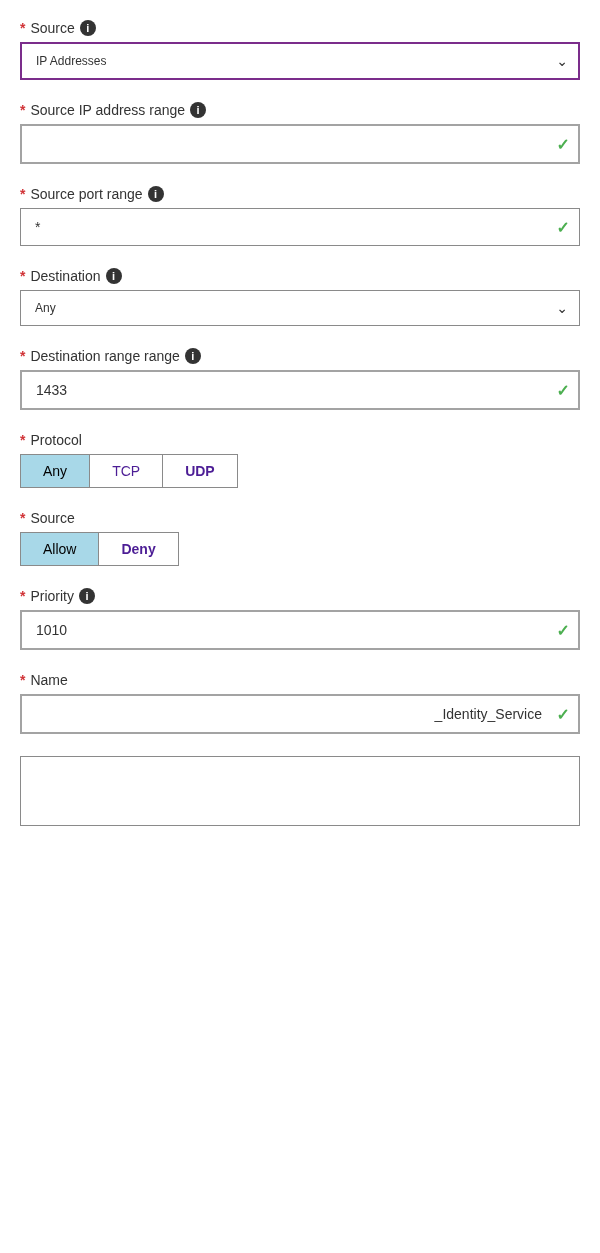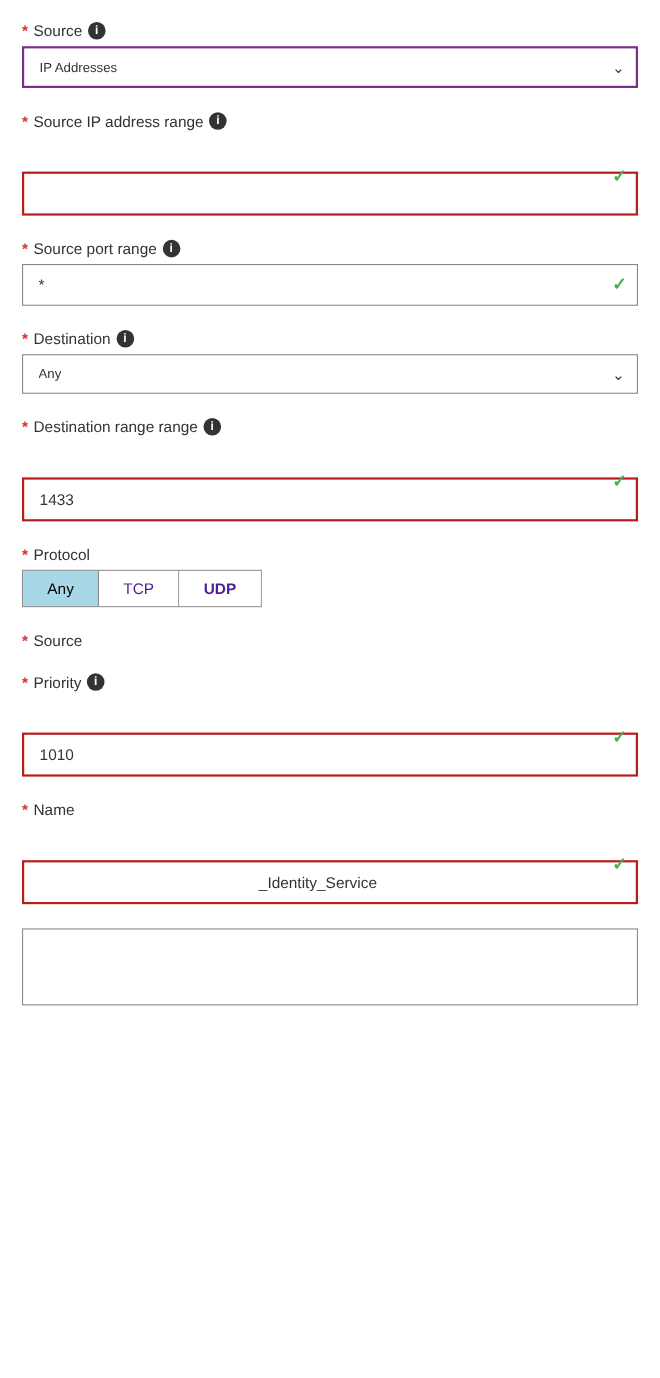--- a/index.html
+++ b/index.html
@@ -85,22 +85,21 @@
       width: 100%;
       border: 1px solid #8a8a8a;
       padding: 10px 36px 10px 14px;
       font-size: 14px;
       color: #333;
       background: #fff;
       outline: none;
     }
 
     .input-wrapper.purple-border input {
-      border: 2px solid #b91c1c;
-      margin-top: 32px;
+      border: 2px solid #a3a3a3;
     }
 
     .input-wrapper .check-icon {
       position: absolute;
       right: 10px;
       top: 50%;
       transform: translateY(-50%);
       color: #4caf50;
       font-size: 16px;
       font-weight: bold;
@@ -227,40 +226,44 @@
     <button class="toggle-btn">TCP</button>
     <button class="toggle-btn">UDP</button>
   </div>
 </div>
 
 <div class="field-group">
   <div class="field-label">
     <span class="required-star">*</span>
     <span>Source</span>
   </div>
+  <div class="toggle-group">
+    <button class="toggle-btn active">Allow</button>
+    <button class="toggle-btn">Deny</button>
+  </div>
 </div>
 
 <div class="field-group">
   <div class="field-label">
     <span class="required-star">*</span>
     <span>Priority</span>
     <span class="info-icon">i</span>
   </div>
   <div class="input-wrapper purple-border">
     <input type="text" value="1010" style="">
     <span class="check-icon">✓</span>
   </div>
 </div>
 
 <div class="field-group">
   <div class="field-label">
     <span class="required-star">*</span>
     <span>Name</span>
   </div>
   <div class="input-wrapper purple-border">
-    <input type="text" value="_Identity_Service" style="text-align: center;">
+    <input type="text" value="_Identity_Service" style="text-align: right;">
     <span class="check-icon">✓</span>
   </div>
 </div>
 
 <div class="field-group">
   <textarea class="description-textarea" style=""></textarea>
 </div>
 
 </body></html>

